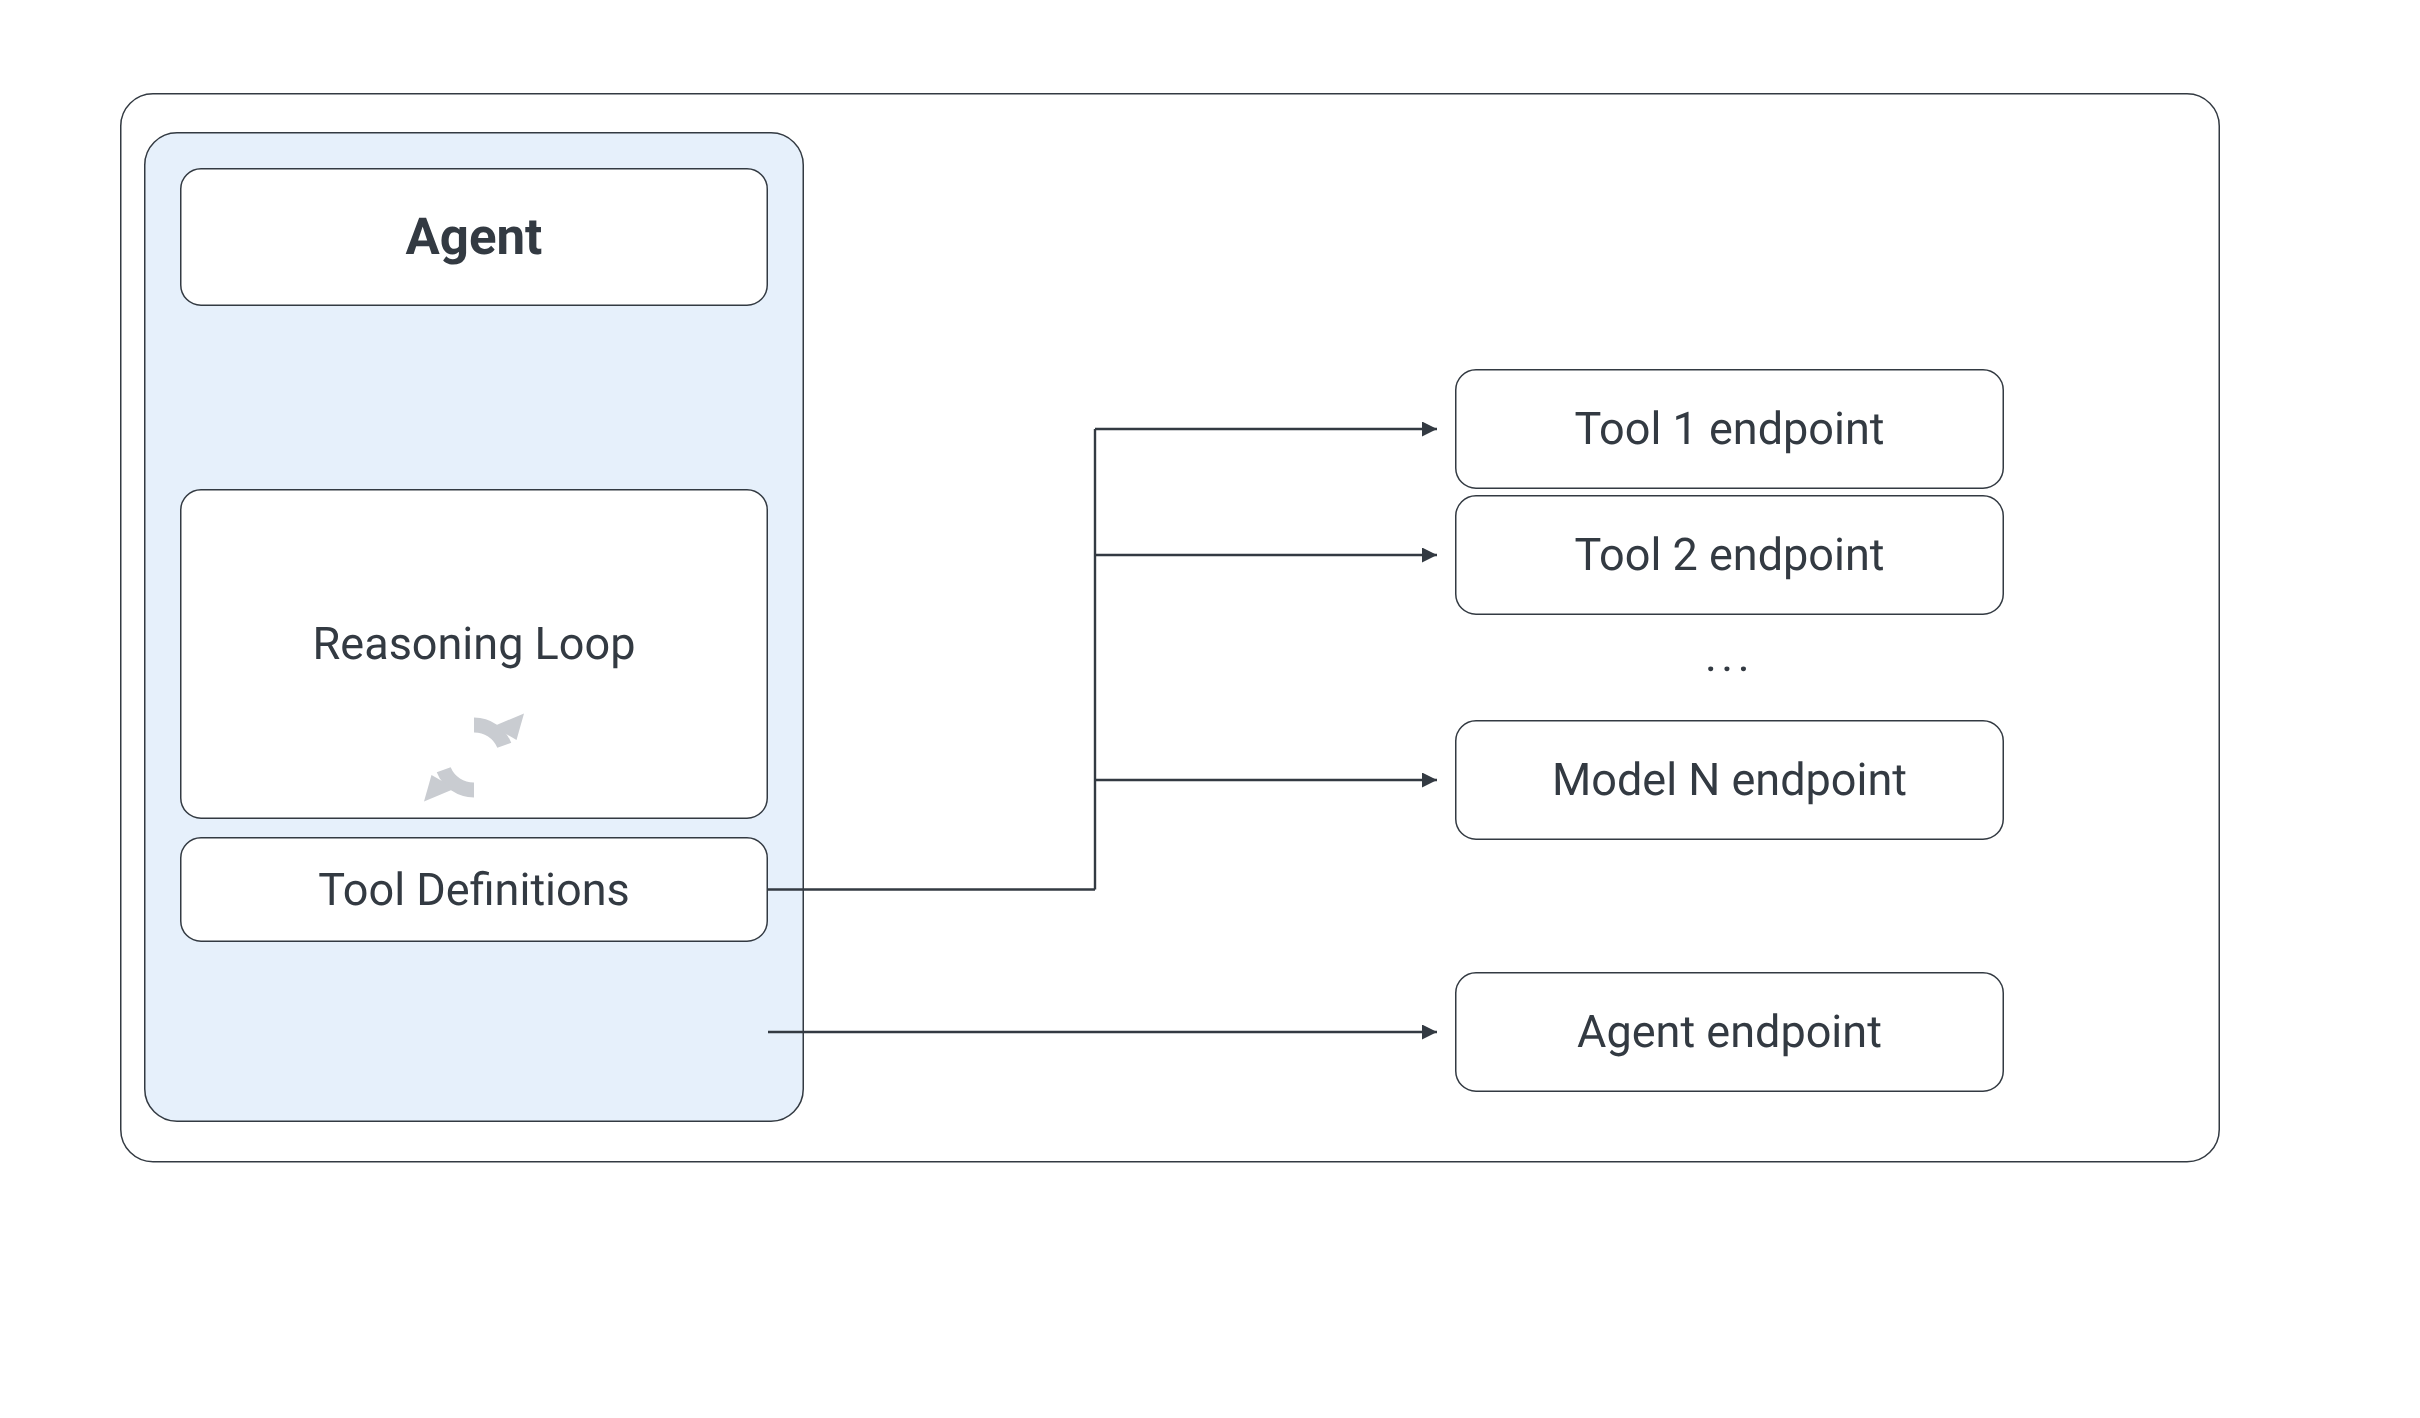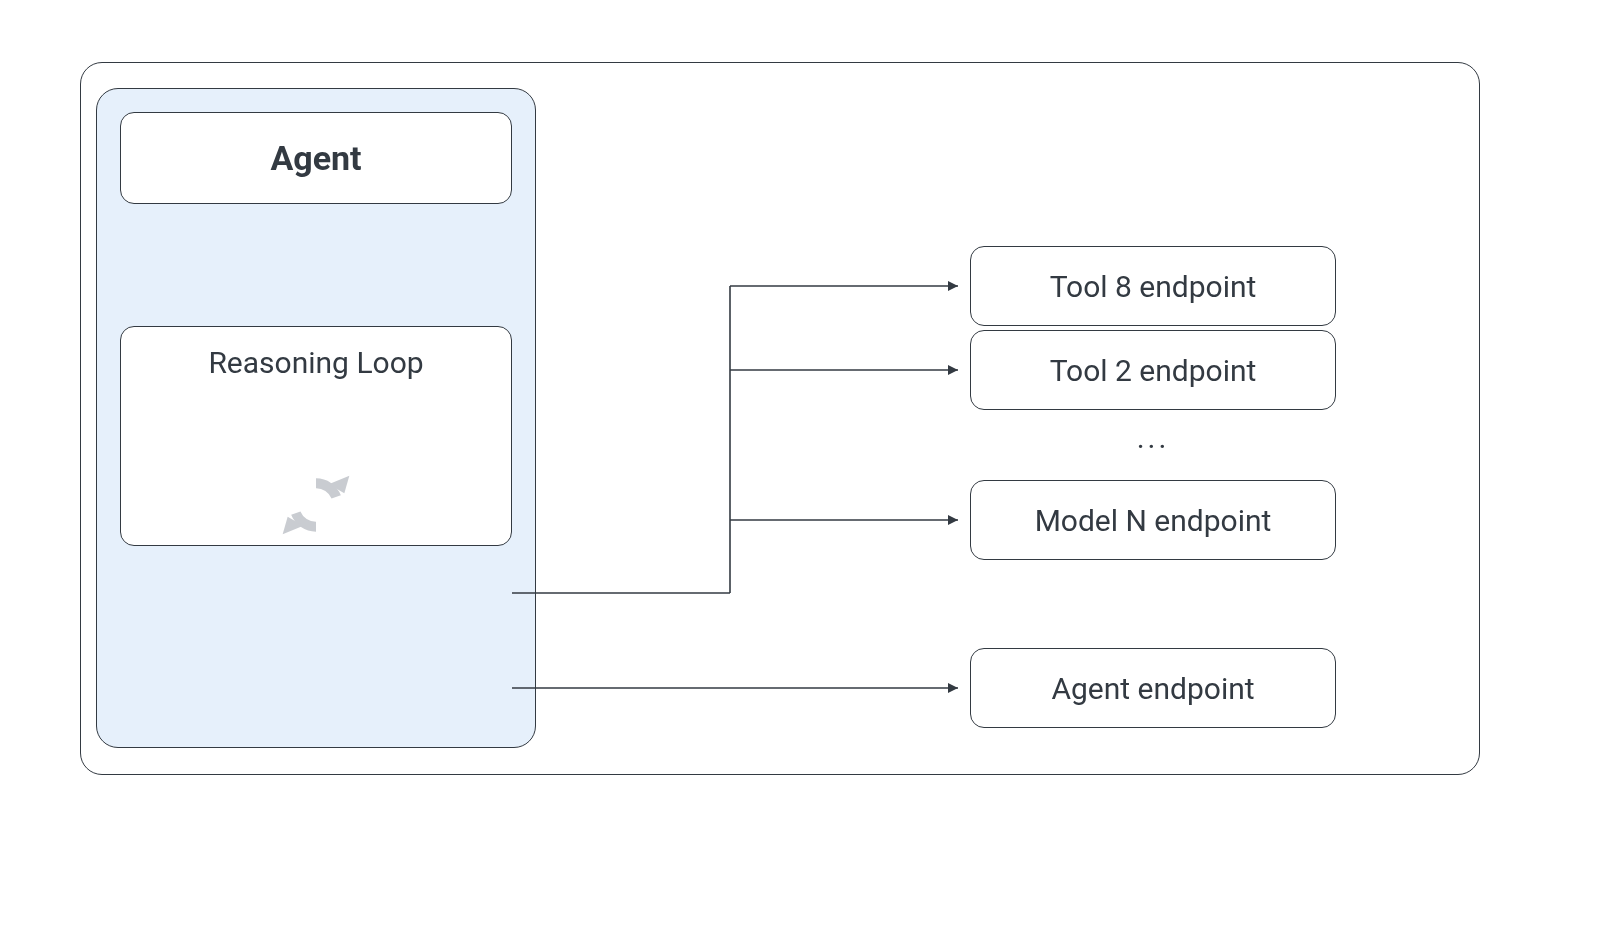--- a/index.html
+++ b/index.html
@@ -53,21 +53,21 @@
   }
   .reasoning {
     left: 120px;
     top: 326px;
     width: 392px;
     height: 220px;
     flex-direction: column;
     font-size: 30px;
     gap: 18px;
     padding-top: 18px;
-    justify-content: space-between;
+    justify-content: flex-end;
   }
   .tool-defs {
     left: 120px;
     top: 558px;
     width: 392px;
     height: 70px;
     font-size: 30px;
   }
   .model-defs {
     left: 120px;
@@ -126,24 +126,27 @@
     <span class="cycle-icon">
       <svg viewBox="0 0 24 24" width="80" height="80" fill="currentColor">
         <path d="M12 4a8 8 0 0 1 7.45 5.05l-2.78 1.02A5 5 0 0 0 12 7V4z"></path>
         <path d="M20.5 8.5 L22 3.2 L15.8 5.8 Z"></path>
         <path d="M12 20a8 8 0 0 1-7.45-5.05l2.78-1.02A5 5 0 0 0 12 17v3z"></path>
         <path d="M3.5 15.5 L2 20.8 L8.2 18.2 Z"></path>
       </svg>
     </span>
   </div>
 
+  <div class="box tool-defs">
+    <span>Tool Definitions</span>
+  </div>
 
 
   <div class="box endpoint ep1">
-    <span>Tool 8 endpoint</span>
+    <span>Tool 1 endpoint</span>
   </div>
   <div class="box endpoint ep2">
     <span>Tool 2 endpoint</span>
   </div>
   <div class="ellipsis">
     <span>...</span>
   </div>
   <div class="box endpoint epN">
     <span>Model N endpoint</span>
   </div>

